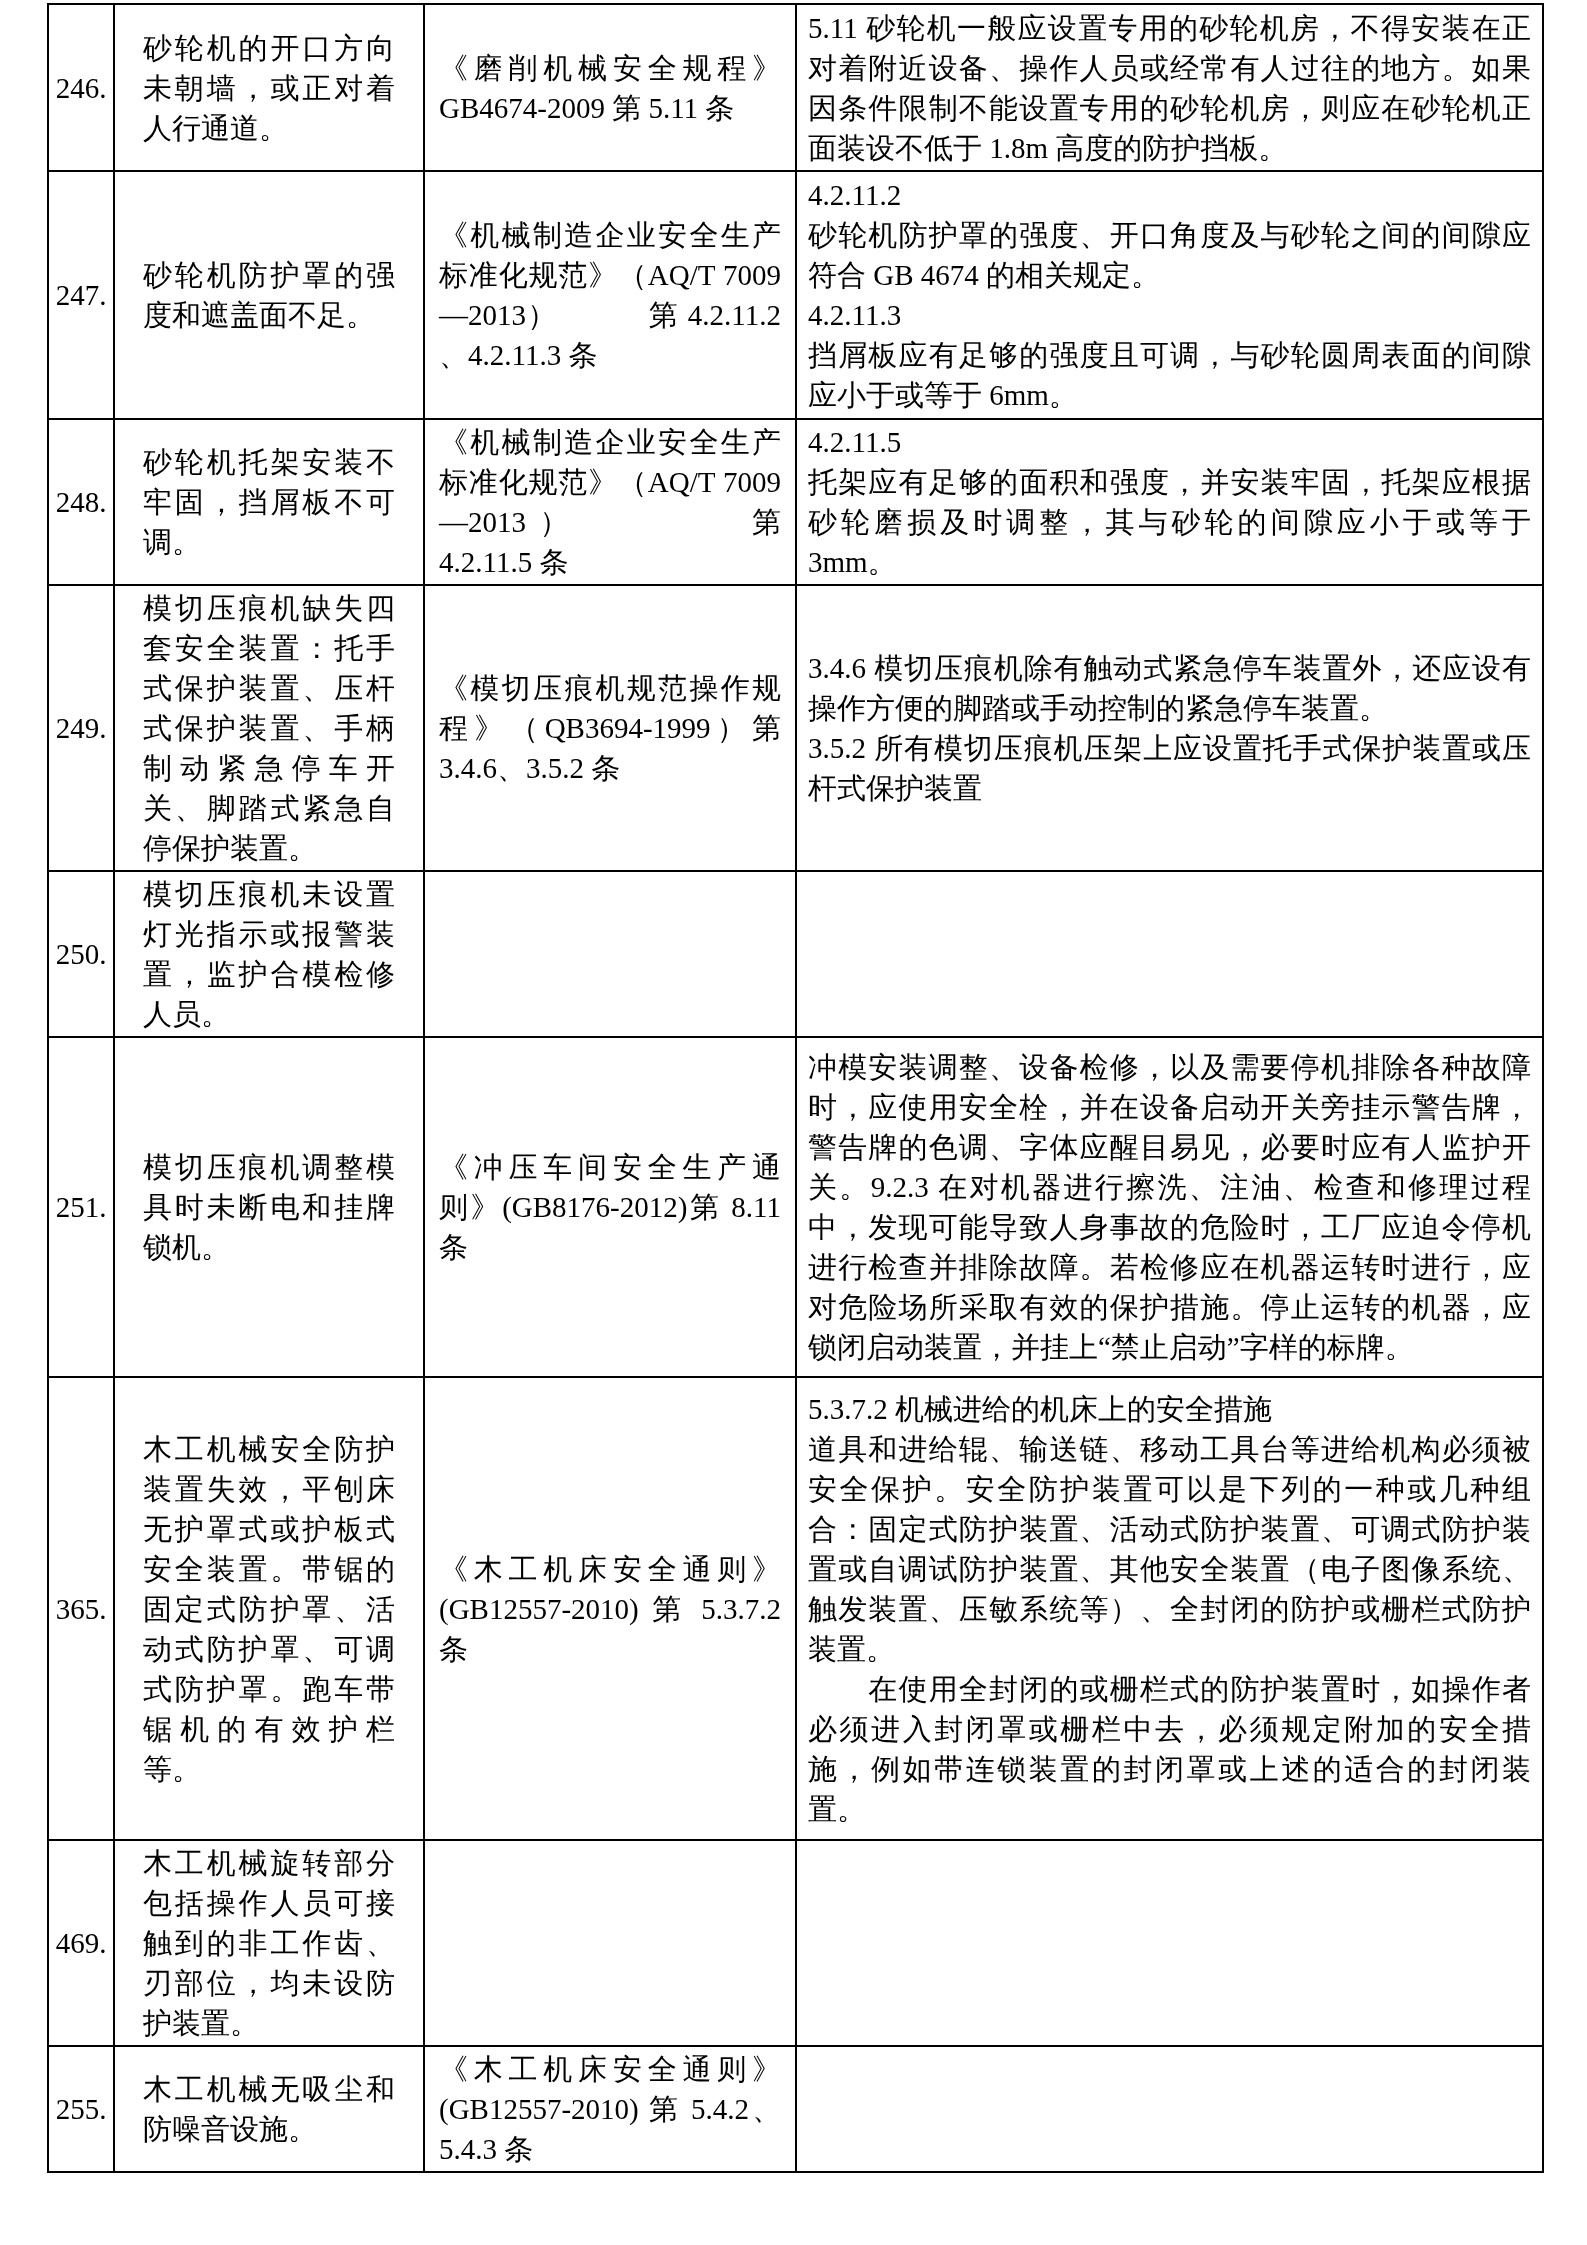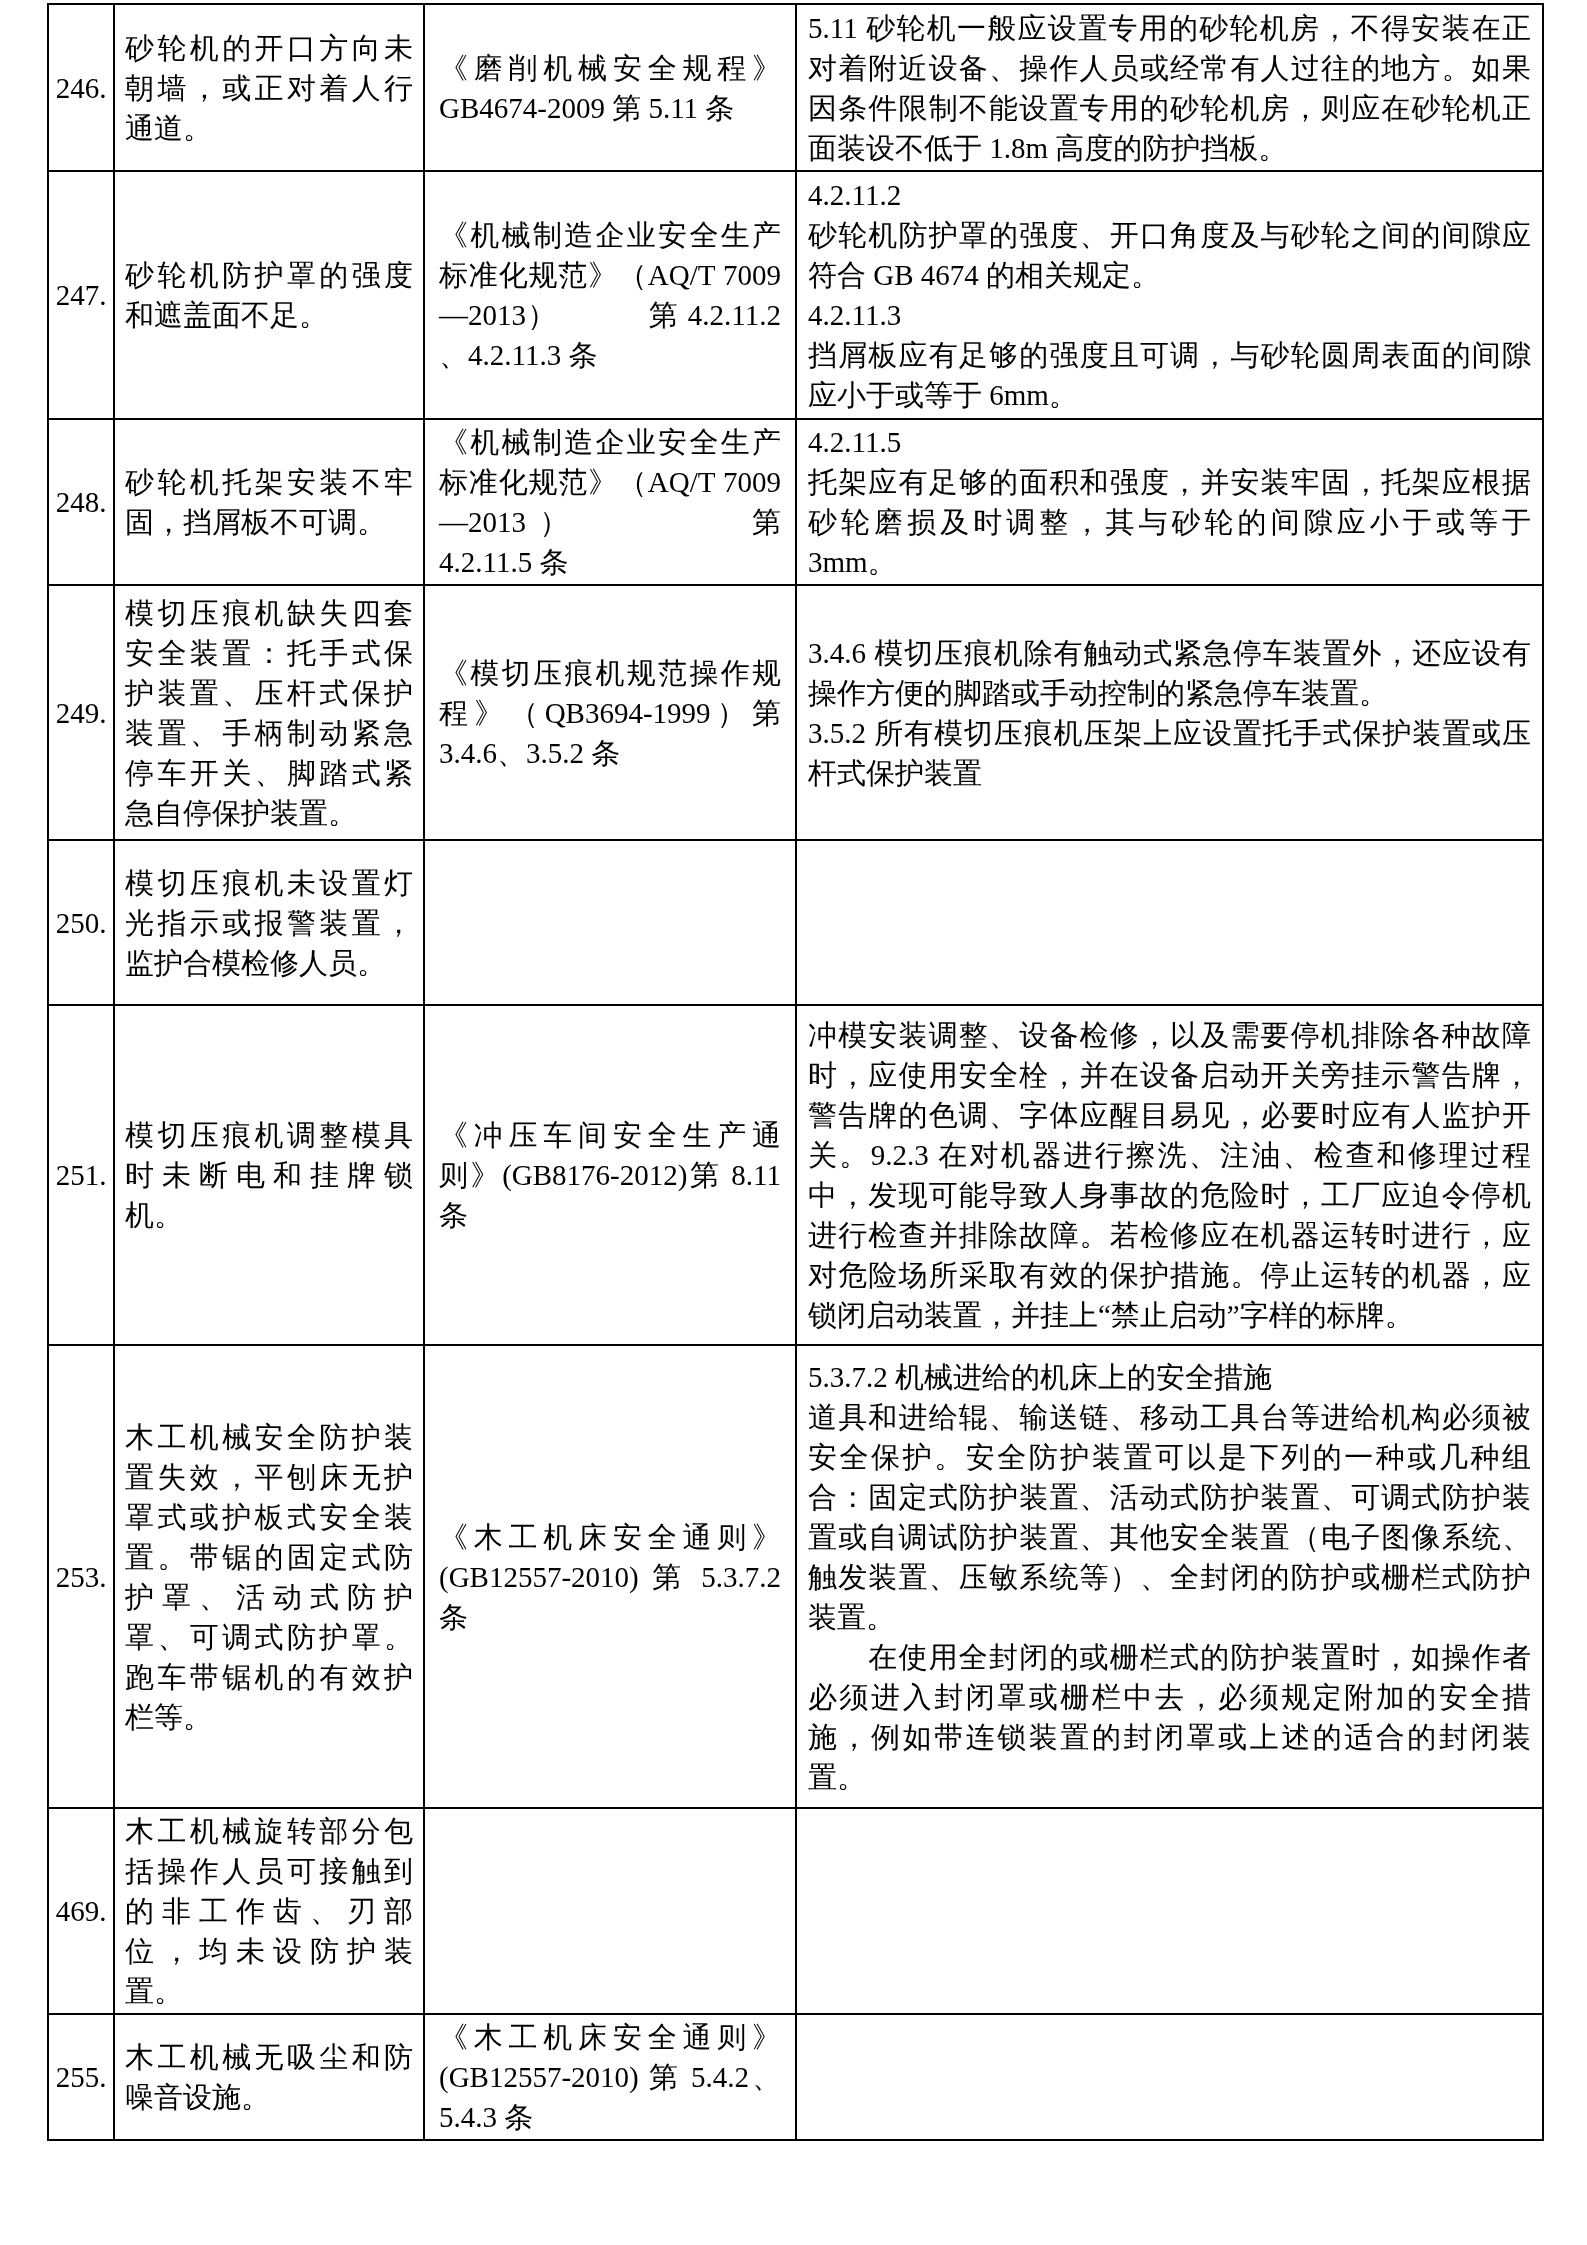--- a/index.html
+++ b/index.html
@@ -31,21 +31,21 @@
     vertical-align: middle;
     overflow: hidden;
     word-wrap: break-word;
   }
   td.cell-no {
     text-align: center;
     padding: 2px 2px;
     border-radius: 19px;
   }
   td.cell-issue {
-    padding: 2px 10px;
+    padding: 2px 28px;
     text-align: justify;
   }
   td.cell-basis {
     padding: 2px 14px;
     text-align: justify;
     white-space: pre-line;
   }
   td.cell-reg {
     padding: 2px 11px;
     text-align: justify;
@@ -99,21 +99,21 @@
       <td class="cell-basis"></td>
       <td class="cell-reg"></td>
     </tr>
     <tr style="height:340px">
       <td class="cell-no">251.</td>
       <td class="cell-issue">模切压痕机调整模具时未断电和挂牌锁机。</td>
       <td class="cell-basis">《冲压车间安全生产通则》(GB8176-2012)第 8.11 条</td>
       <td class="cell-reg">冲模安装调整、设备检修，以及需要停机排除各种故障时，应使用安全栓，并在设备启动开关旁挂示警告牌，警告牌的色调、字体应醒目易见，必要时应有人监护开关。9.2.3 在对机器进行擦洗、注油、检查和修理过程中，发现可能导致人身事故的危险时，工厂应迫令停机进行检查并排除故障。若检修应在机器运转时进行，应对危险场所采取有效的保护措施。停止运转的机器，应锁闭启动装置，并挂上“禁止启动”字样的标牌。</td>
     </tr>
     <tr style="height:463px">
-      <td class="cell-no">253.</td>
+      <td class="cell-no">365.</td>
       <td class="cell-issue">木工机械安全防护装置失效，平刨床无护罩式或护板式安全装置。带锯的固定式防护罩、活动式防护罩、可调式防护罩。跑车带锯机的有效护栏等。</td>
       <td class="cell-basis">《木工机床安全通则》(GB12557-2010) 第 5.3.7.2 条</td>
       <td class="cell-reg">5.3.7.2 机械进给的机床上的安全措施
 道具和进给辊、输送链、移动工具台等进给机构必须被安全保护。安全防护装置可以是下列的一种或几种组合：固定式防护装置、活动式防护装置、可调式防护装置或自调试防护装置、其他安全装置（电子图像系统、触发装置、压敏系统等）、全封闭的防护或栅栏式防护装置。
 　　在使用全封闭的或栅栏式的防护装置时，如操作者必须进入封闭罩或栅栏中去，必须规定附加的安全措施，例如带连锁装置的封闭罩或上述的适合的封闭装置。</td>
     </tr>
     <tr style="height:165px">
       <td class="cell-no">469.</td>
       <td class="cell-issue">木工机械旋转部分包括操作人员可接触到的非工作齿、刃部位，均未设防护装置。</td>
       <td class="cell-basis"></td>

